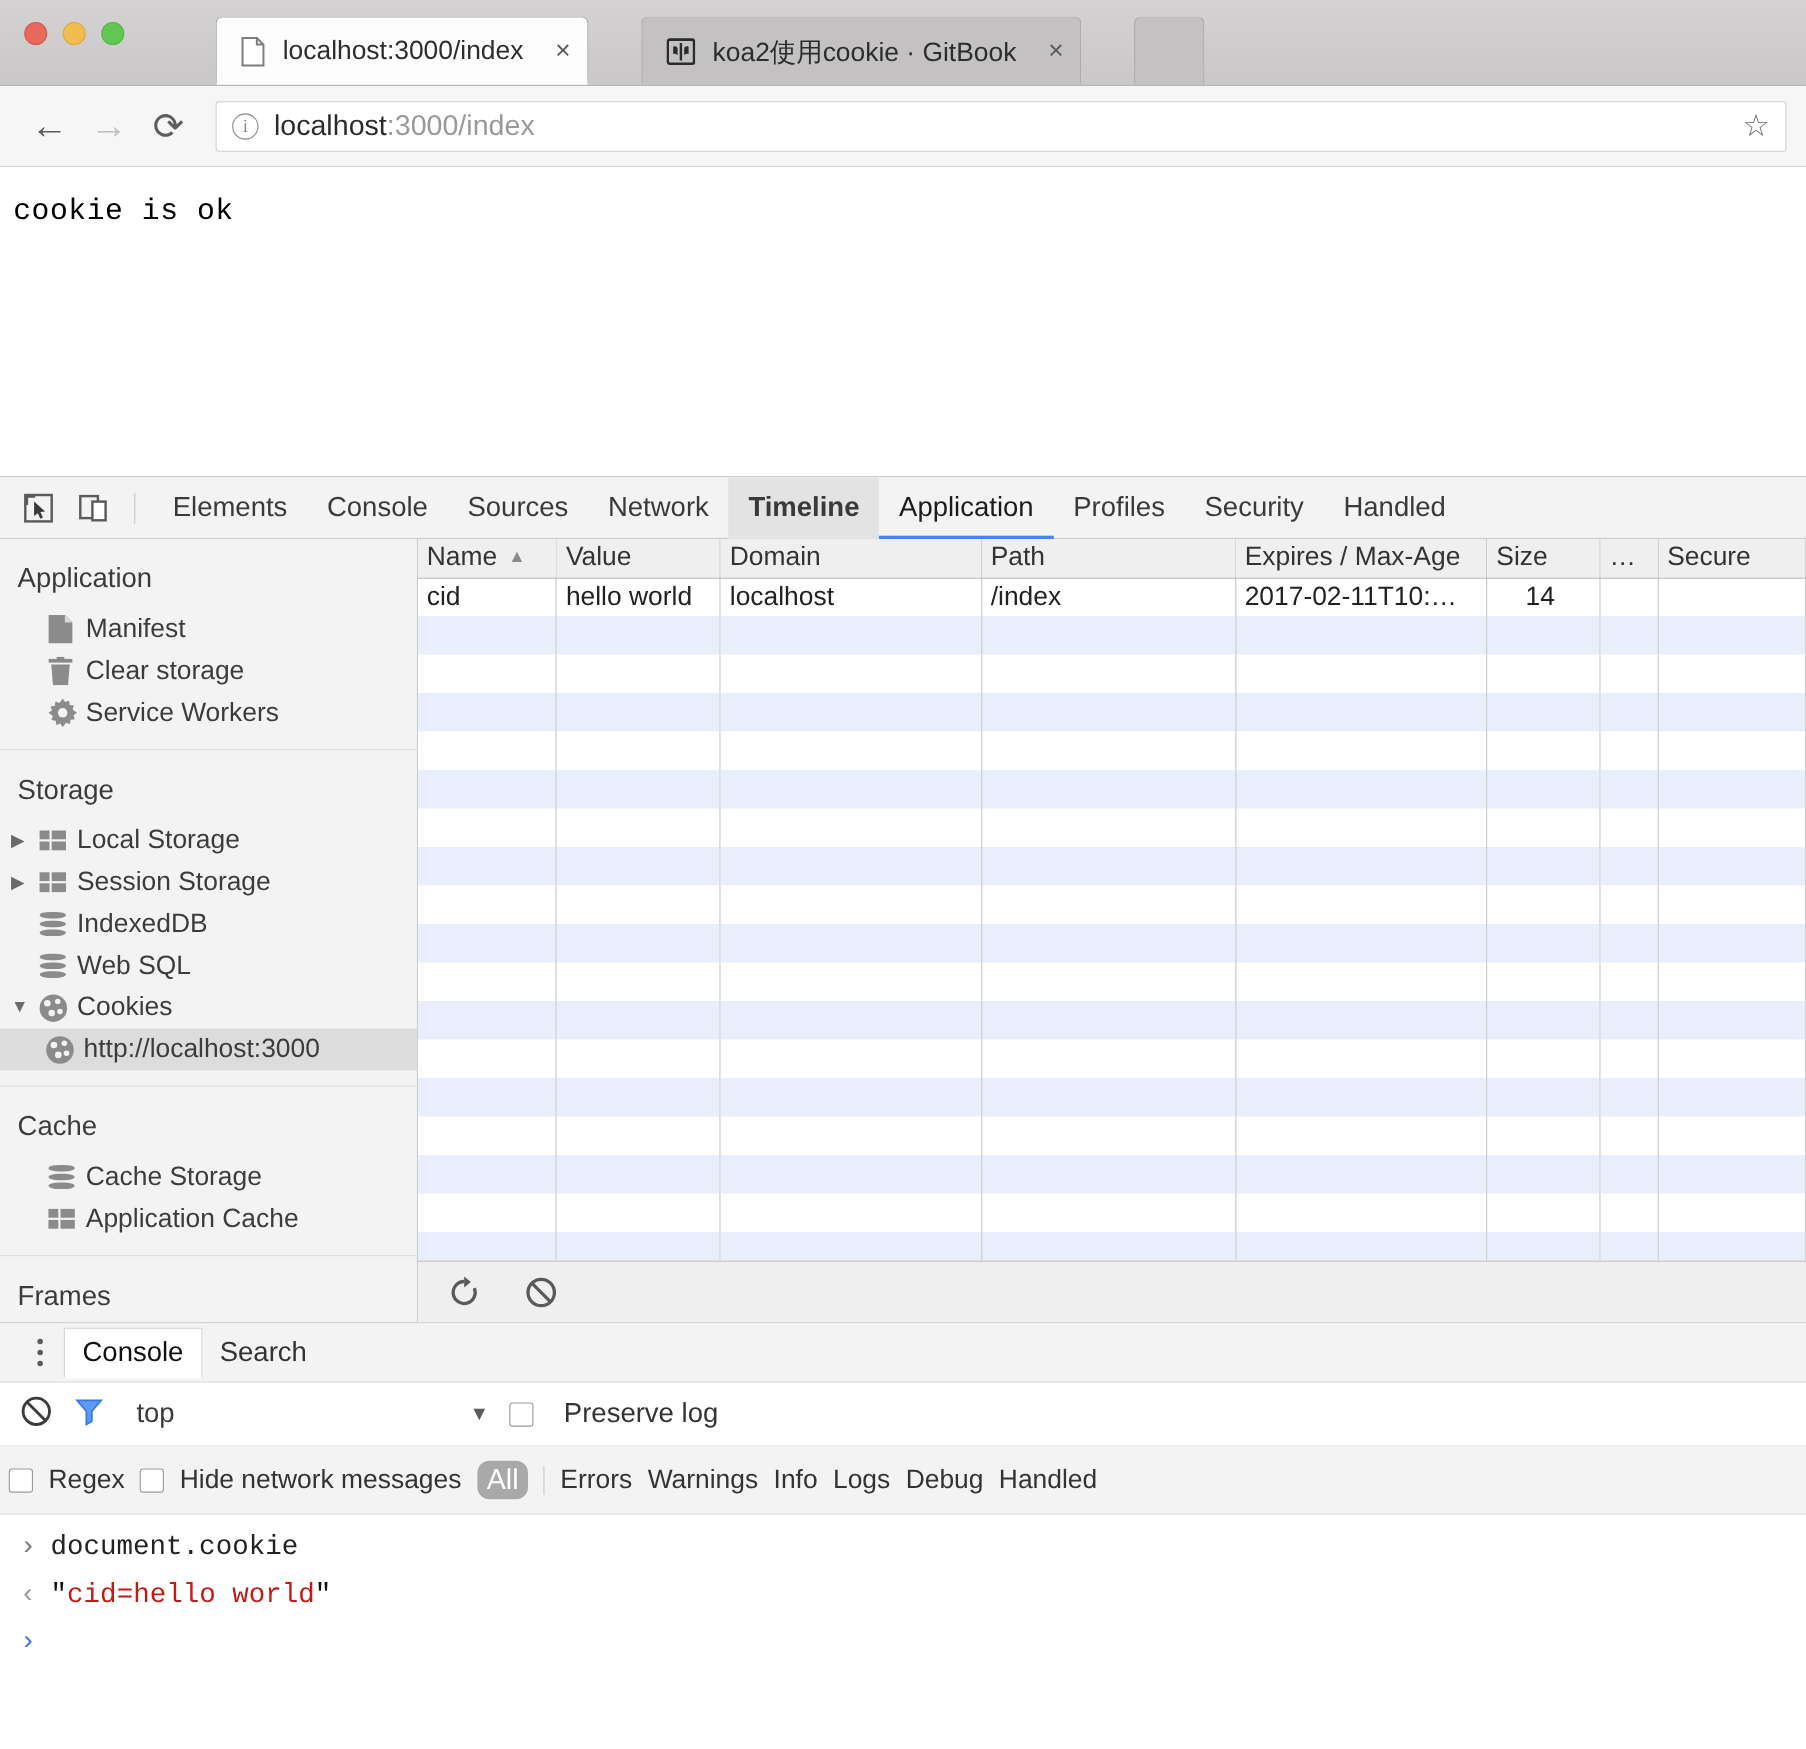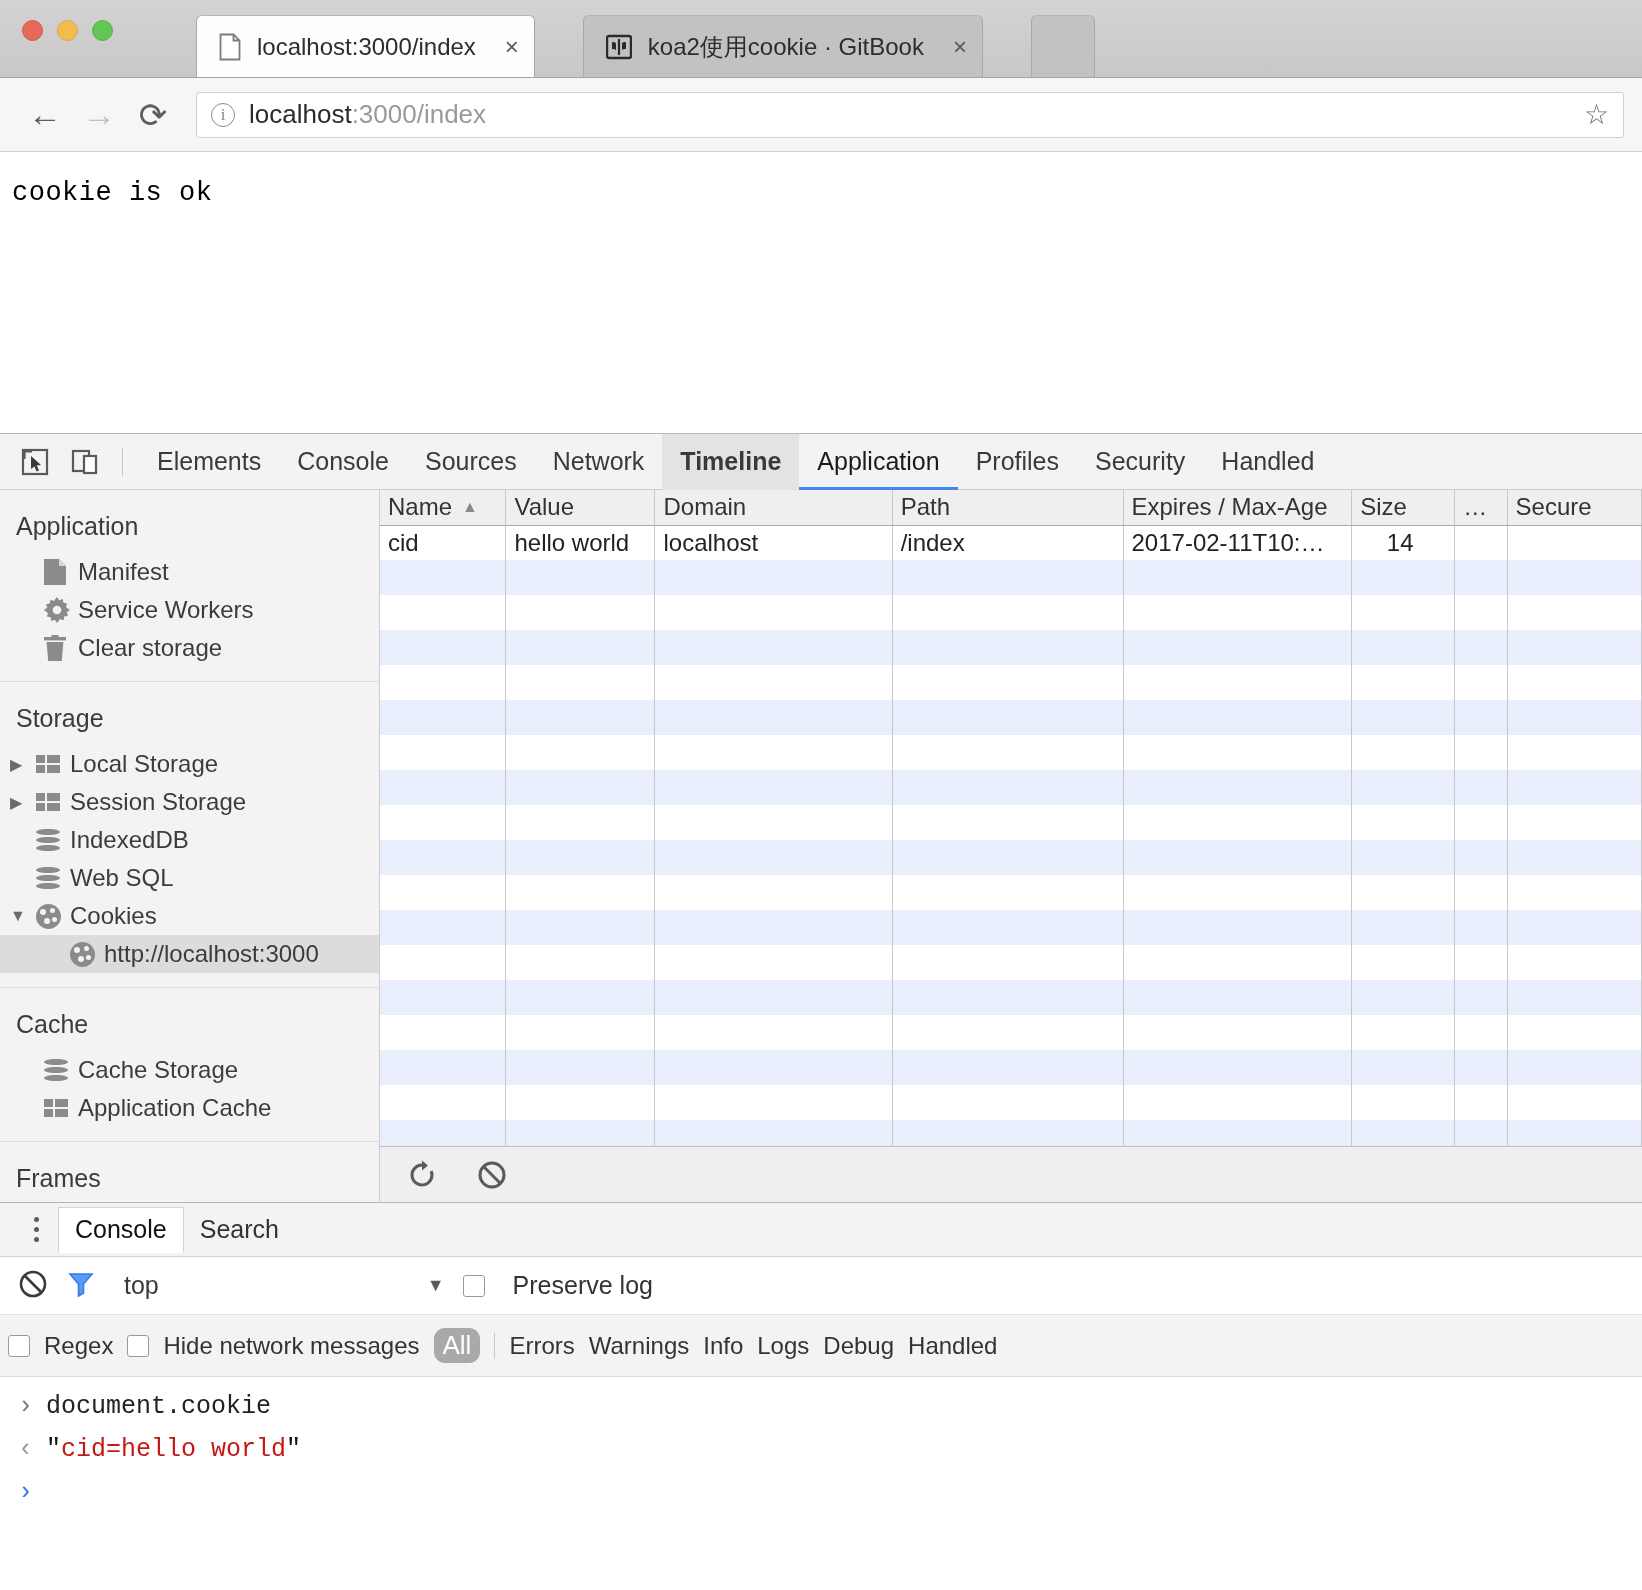--- a/index.html
+++ b/index.html
@@ -115,21 +115,21 @@
     width: 380px; background:#f3f3f3;
     border-right: 1px solid #cdcdcd;
     overflow:hidden; position:relative;
   }
   .sb-section { padding: 16px 0 14px 0; border-bottom: 1px solid #dedede; }
   .sb-title { font-size: 25px; color:#3b3b3b; padding: 6px 0 12px 16px; }
   .sb-item {
     display:flex; align-items:center; height: 38px;
     padding-left: 44px; font-size: 24px; color:#3c3c3c;
   }
-  .sb-item.selected { background:#dcdcdc; padding-left: 70px; }
+  .sb-item.selected { background:#dcdcdc; padding-left: 42px; }
   .sb-item .sb-ico { width: 34px; display:flex; align-items:center; justify-content:flex-start; }
   .sb-arrow { width: 26px; margin-left: -34px; font-size: 16px; color:#6b6b6b; }
   .sb-arrow.empty { visibility:hidden; }
   .icon-grid { display:inline-block; width:24px; height:19px; position:relative;}
   .icon-grid i { position:absolute; background:#8b8b8b; }
   .icon-grid i:nth-child(1){left:0;top:0;width:9px;height:8px;}
   .icon-grid i:nth-child(2){left:11px;top:0;width:13px;height:8px;}
   .icon-grid i:nth-child(3){left:0;top:10px;width:9px;height:8px;}
   .icon-grid i:nth-child(4){left:11px;top:10px;width:13px;height:8px;}
   .icon-db { display:inline-block; width:24px; height:24px; position:relative;}
@@ -320,36 +320,36 @@
             <span class="sb-ico">
               <svg width="22" height="26" viewBox="0 0 22 26">
                   <path d="M0 0h15l7 7v19H0z" fill="#8b8b8b"></path>
                   <path d="M15 0v7h7" fill="#d8d8d8"></path>
                 </svg>
             </span>
             <span>Manifest</span>
           </div>
           <div class="sb-item">
             <span class="sb-ico">
-              <svg width="26" height="26" viewBox="0 0 26 26">
-                  <path d="M13 0l2.2 3.2 3.6-1.2.6 3.8 3.8.6-1.2 3.6L26 13l-3.2 2.2 1.2 3.6-3.8.6-.6 3.8-3.6-1.2L13 26l-2.2-3.2-3.6 1.2-.6-3.8-3.8-.6 1.2-3.6L0 13l3.2-2.2L2 7.2l3.8-.6.6-3.8 3.6 1.2z" fill="#8b8b8b"></path>
-                  <circle cx="13" cy="13" r="4.3" fill="#f3f3f3"></circle>
-                </svg>
-            </span>
-            <span>Service Workers</span>
-          </div>
-          <div class="sb-item">
-            <span class="sb-ico">
               <svg width="22" height="26" viewBox="0 0 22 26">
                   <rect x="0" y="2" width="22" height="3.4" fill="#8b8b8b"></rect>
                   <rect x="7.5" y="0" width="7" height="2.5" fill="#8b8b8b"></rect>
                   <path d="M2.6 7h16.8l-1.6 19H4.2z" fill="#8b8b8b"></path>
                 </svg>
             </span>
             <span>Clear storage</span>
+          </div>
+          <div class="sb-item">
+            <span class="sb-ico">
+              <svg width="26" height="26" viewBox="0 0 26 26">
+                  <path d="M13 0l2.2 3.2 3.6-1.2.6 3.8 3.8.6-1.2 3.6L26 13l-3.2 2.2 1.2 3.6-3.8.6-.6 3.8-3.6-1.2L13 26l-2.2-3.2-3.6 1.2-.6-3.8-3.8-.6 1.2-3.6L0 13l3.2-2.2L2 7.2l3.8-.6.6-3.8 3.6 1.2z" fill="#8b8b8b"></path>
+                  <circle cx="13" cy="13" r="4.3" fill="#f3f3f3"></circle>
+                </svg>
+            </span>
+            <span>Service Workers</span>
           </div>
         </div>
 
         <div class="sb-section">
           <div class="sb-title">Storage</div>
 
           <div class="sb-item">
             <span class="sb-arrow">▶</span>
             <span class="sb-ico">
               <span class="icon-grid">

